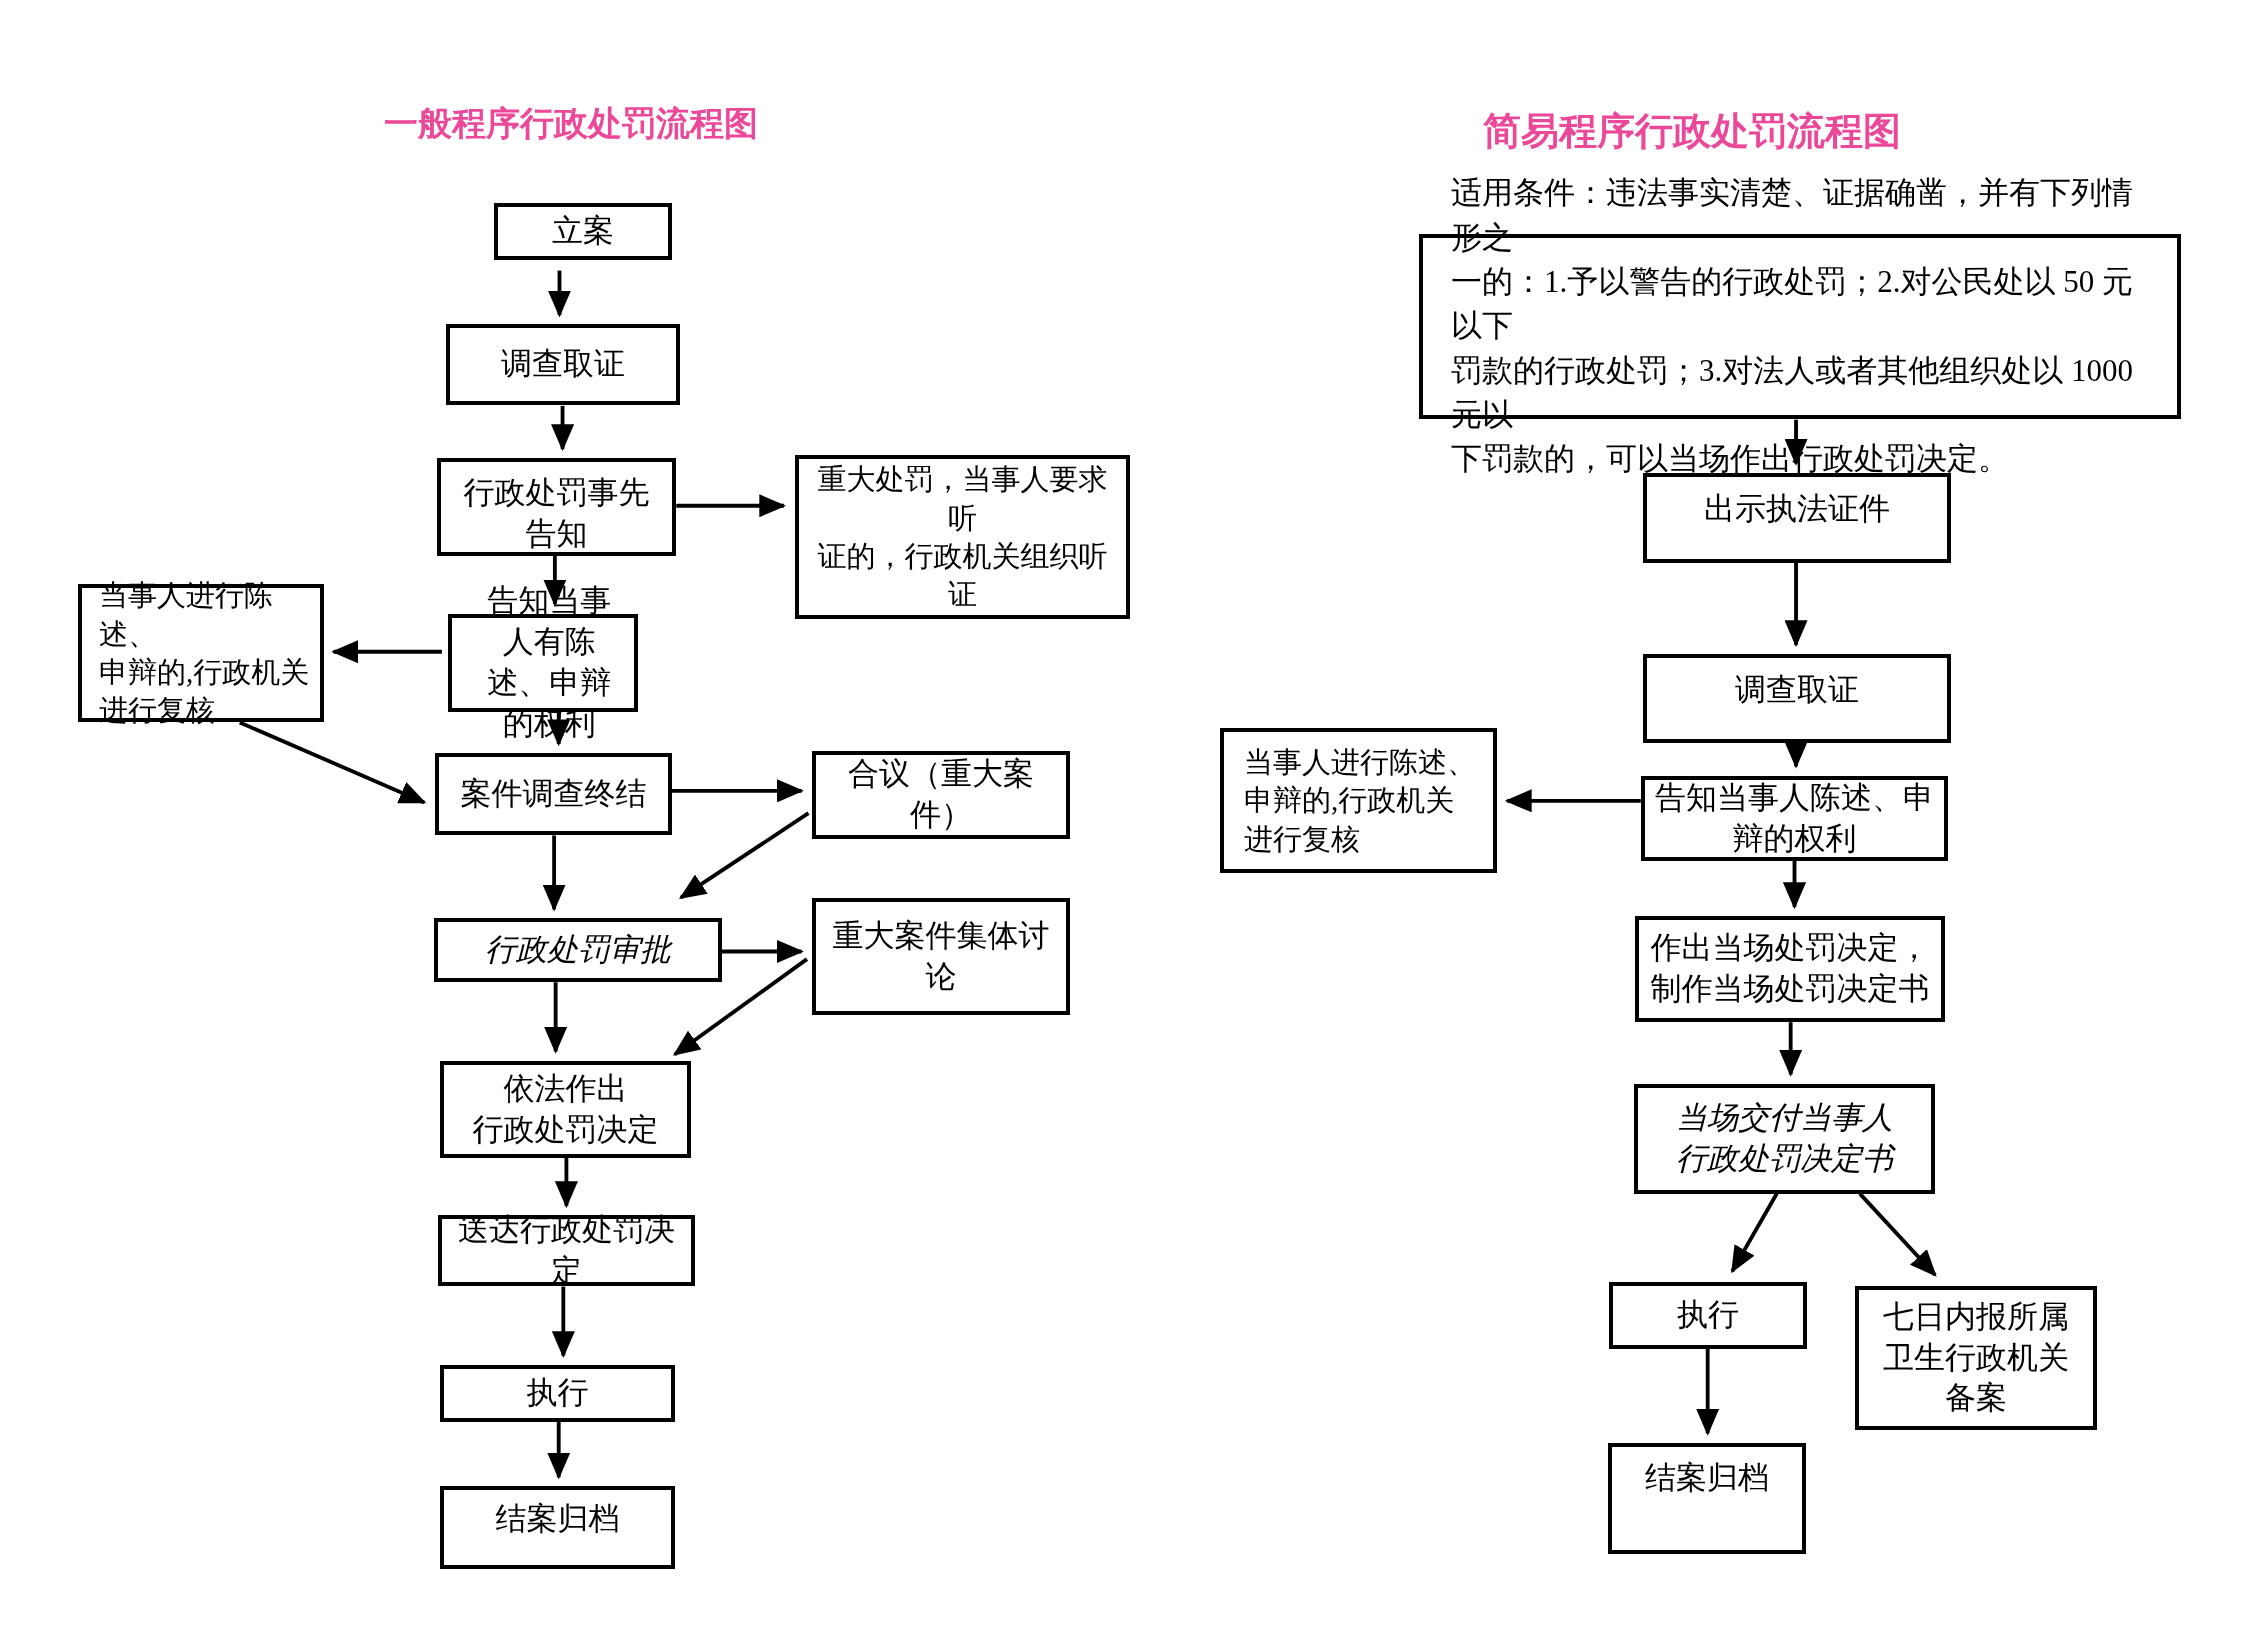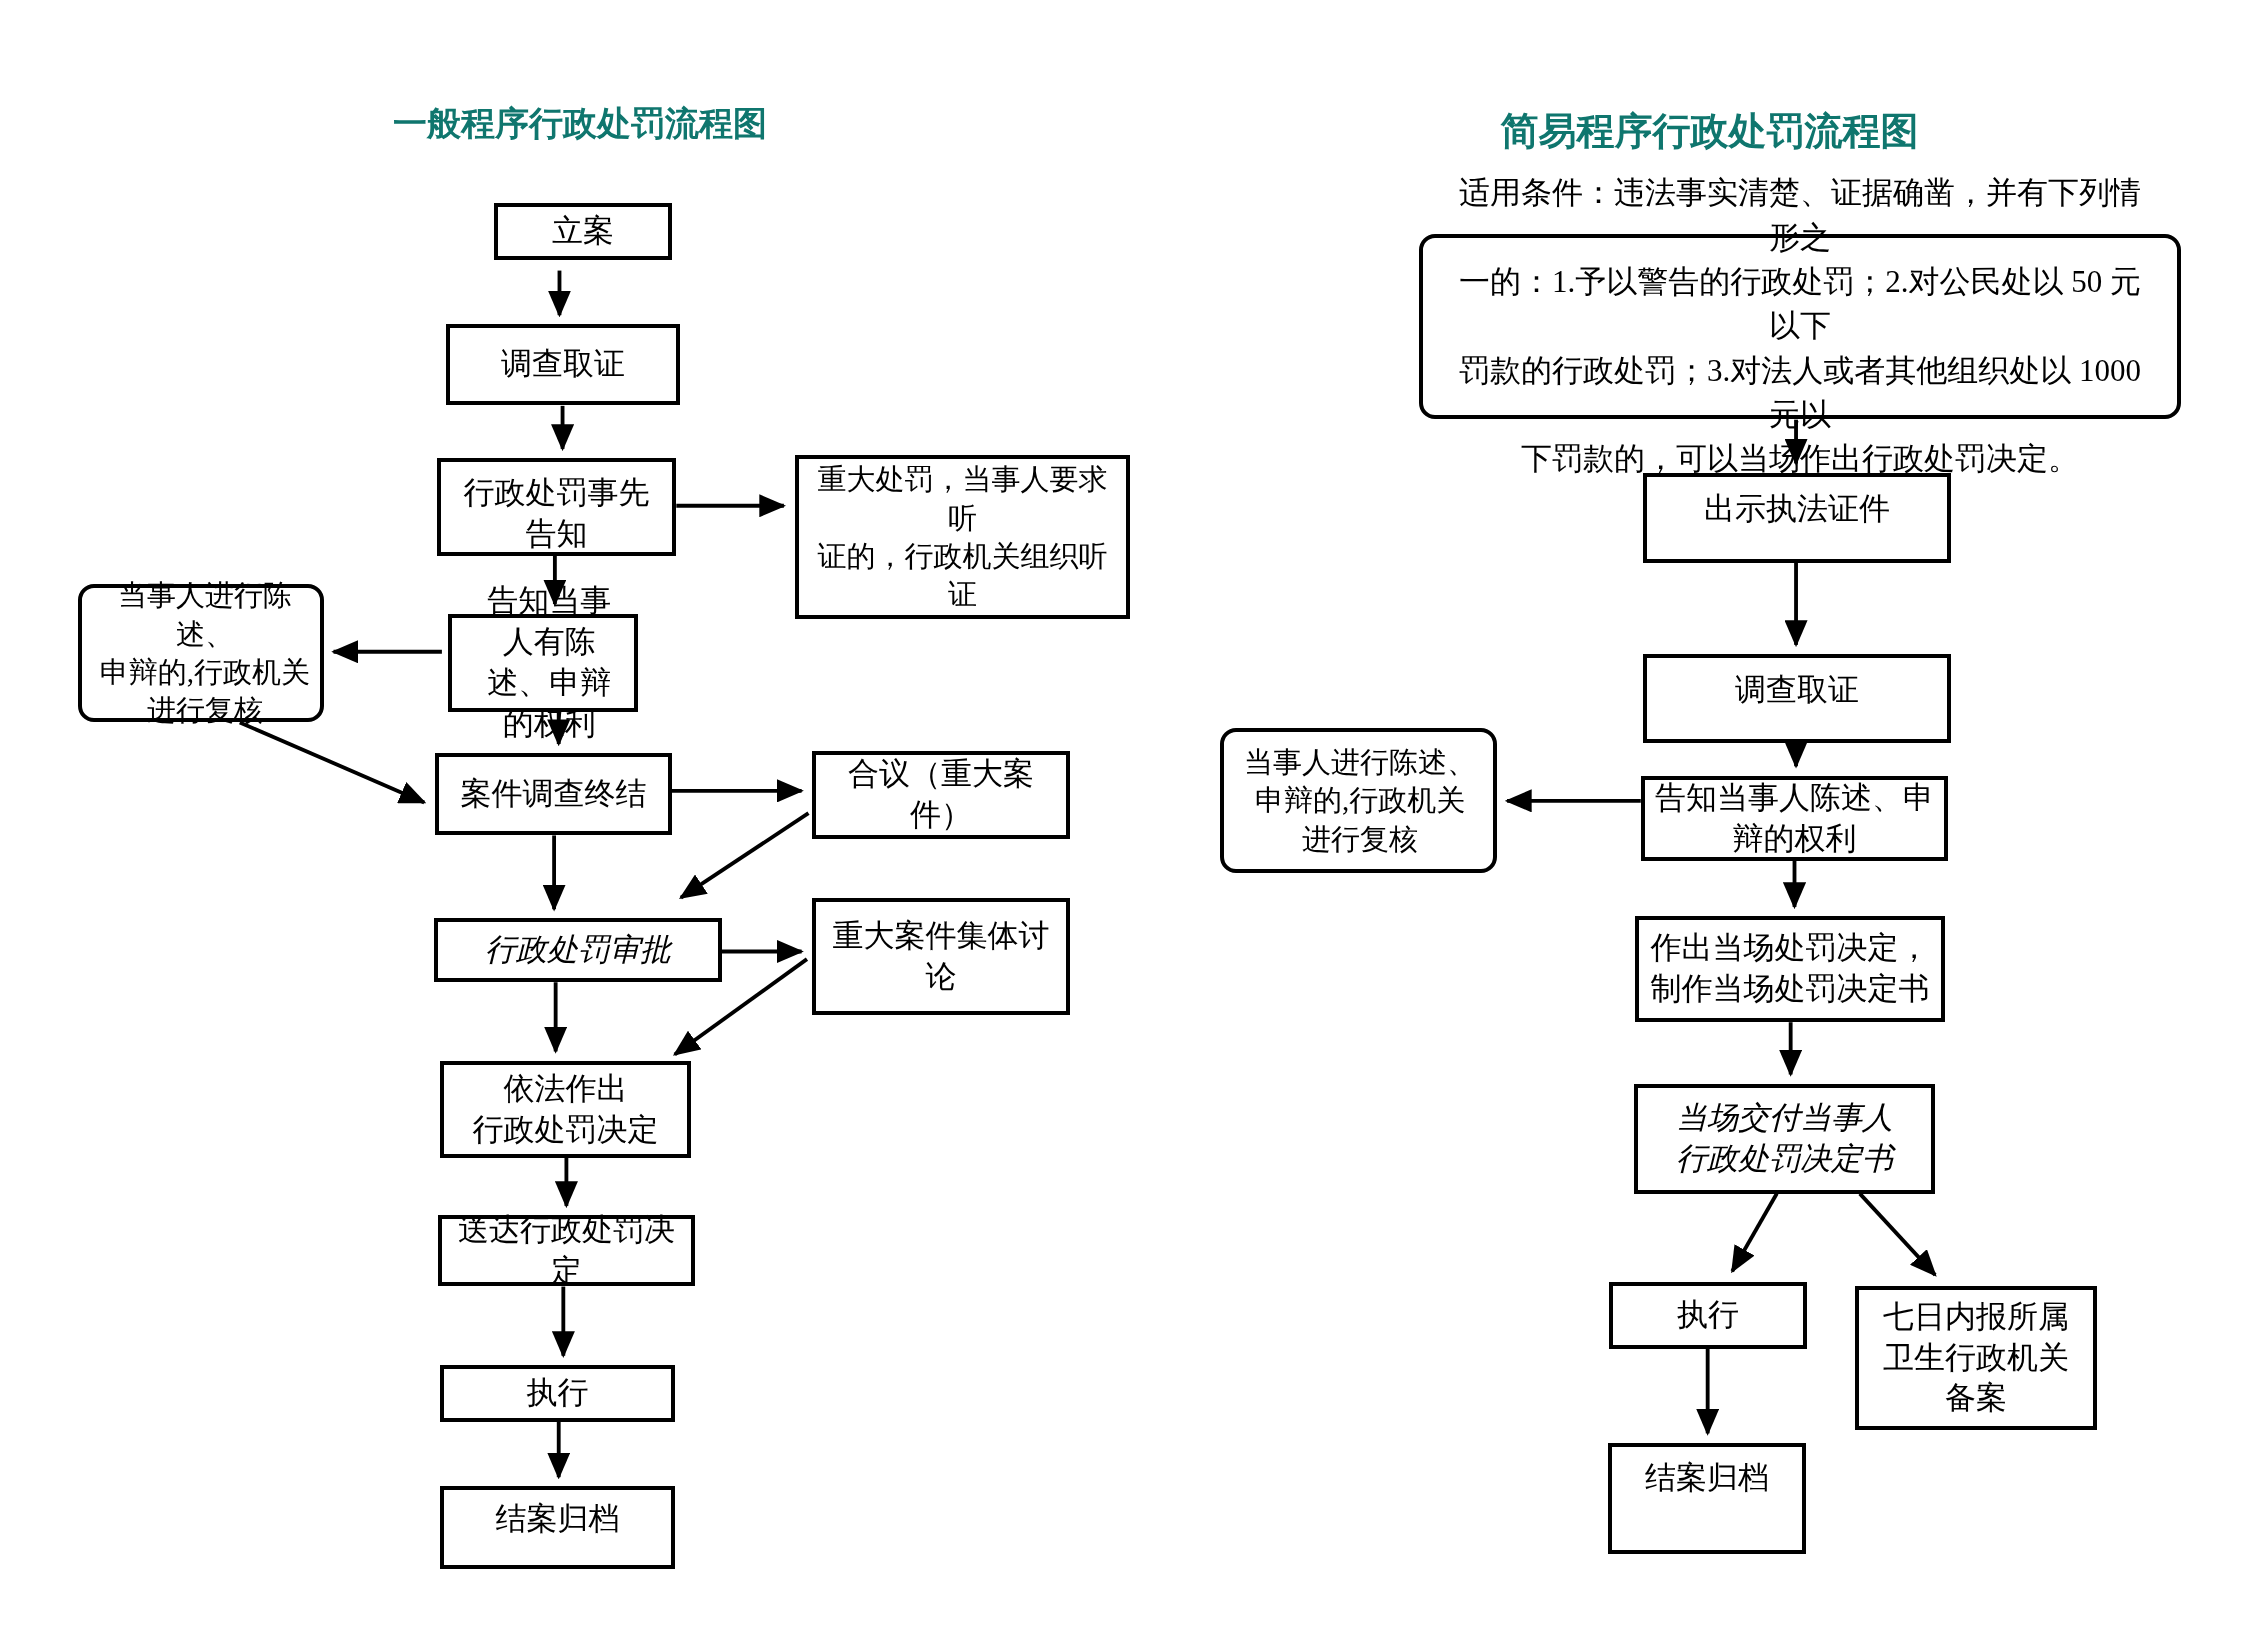--- a/index.html
+++ b/index.html
@@ -9,44 +9,43 @@
     height:1634px;
     background:#ffffff;
     font-family:"Liberation Serif","DejaVu Serif",serif;
     color:#000;
     overflow:hidden;
   }
   .chart-title{
     position:absolute;
     font-family:"Liberation Sans","DejaVu Sans",sans-serif;
     font-weight:bold;
-    text-align:center;
-    color:#0f766e;
+    text-align:left;
+    color:#ec4899;
     white-space:nowrap;
   }
   #title-left{ left:384px; top:101px; width:392px; font-size:34px; }
   #title-right{ left:1483px; top:106px; width:453px; font-size:38px; }
   .box{
     position:absolute;
     box-sizing:border-box;
     border:4.6px solid #000;
     background:#fff;
     display:flex;
     align-items:center;
     justify-content:center;
     text-align:center;
     font-size:31px;
     line-height:1.32;
     white-space:pre-line;
     padding:3.1px 7.7px;
   }
   .box.left-text{
     justify-content:flex-start;
-    text-align:center;
-    border-radius:16px;
+    text-align:left;
   }
   .box.top-text{
     align-items:flex-start;
     padding-top:12.3px;
   }
   .box.small{ font-size:29px; }
   
   #n-l-filing        { left:470px;  top:203px;  width:178px; height:57px;margin-left:24px;  }
   #n-l-investigation { left:446px;  top:324px;  width:234px; height:81px; }
   #n-l-priornotice   { left:437px;  top:458px;  width:239px; height:98px; align-items:flex-start; padding-top:10.8px; }

